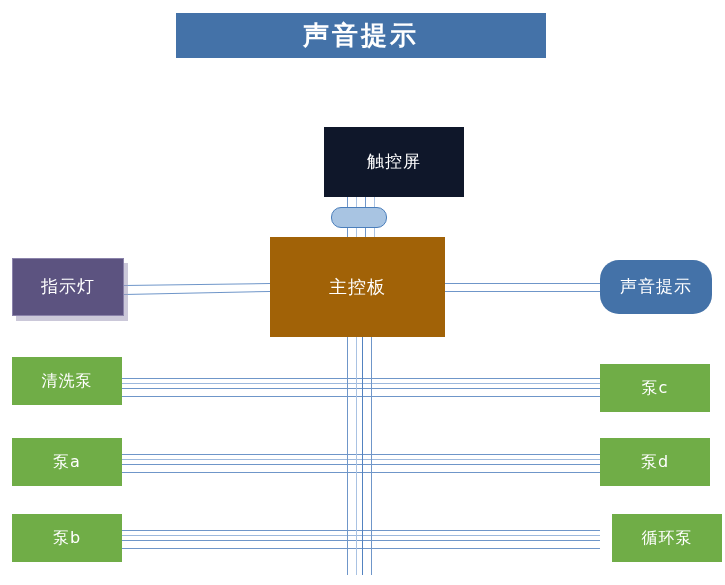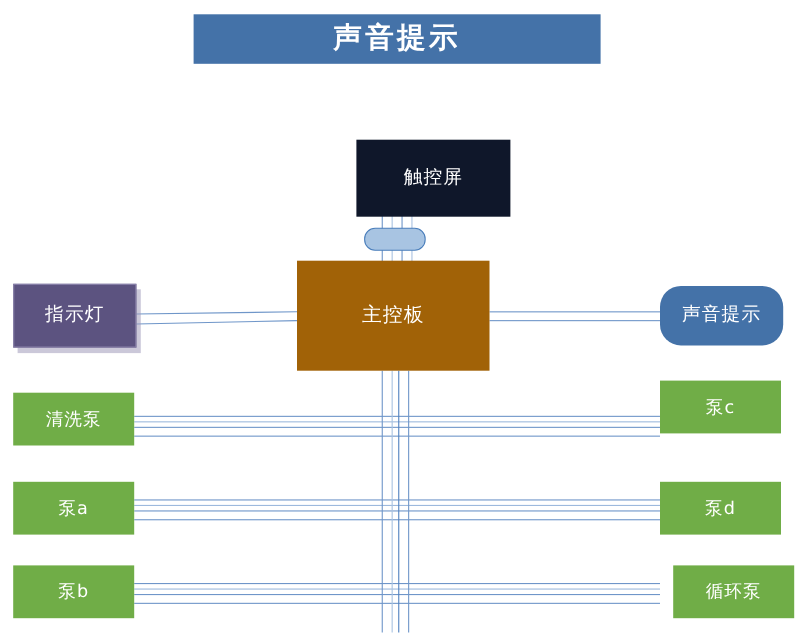--- a/index.html
+++ b/index.html
@@ -101,21 +101,21 @@
     background: #70AD47;
     font-size: 16px;
     letter-spacing: 1px;
   }
   .pump-left  { left: 12px; }
   .pump-right { left: 600px; }
 
   #pump-wash { top: 357px; }
   #pump-a    { top: 438px; }
   #pump-b    { top: 514px; text-align: right; }
-  #pump-c    { top: 346px; }
+  #pump-c    { top: 364px; }
   #pump-d    { top: 438px; text-align: center; }
   #pump-circ { top: 514px; margin-left: 12px; }
 
   
   .wire-h {
     position: absolute;
     height: 1px;
     background: #6f96c9;
     z-index: 3;
   }

